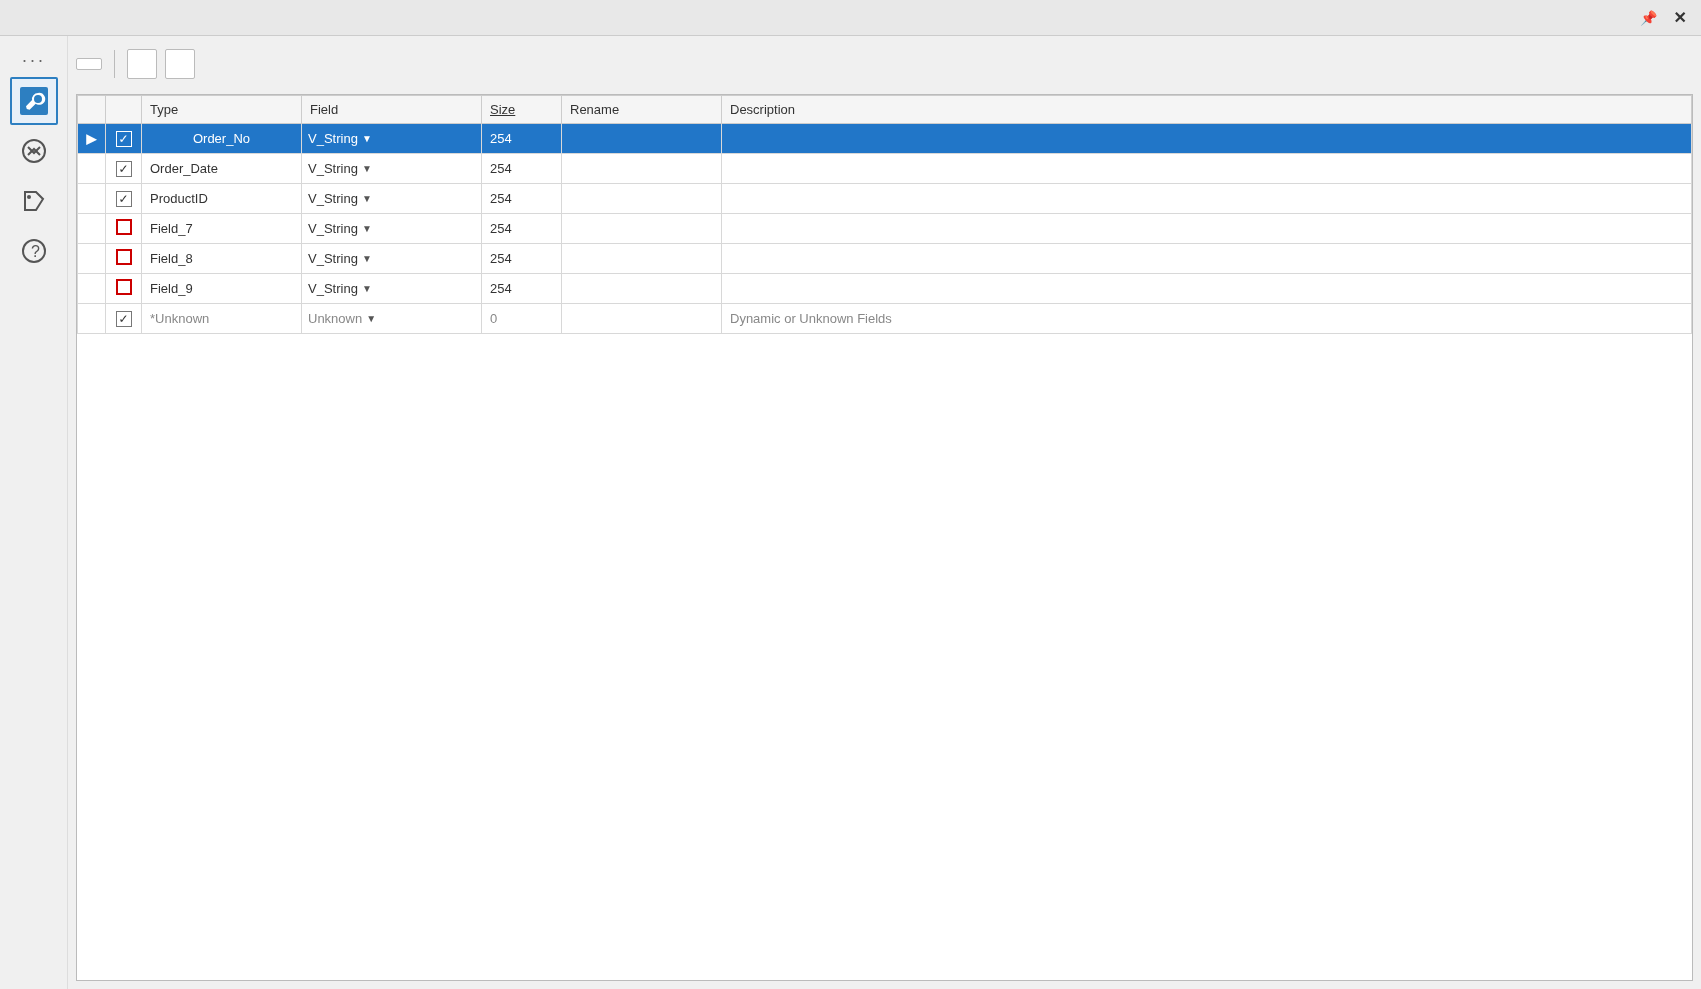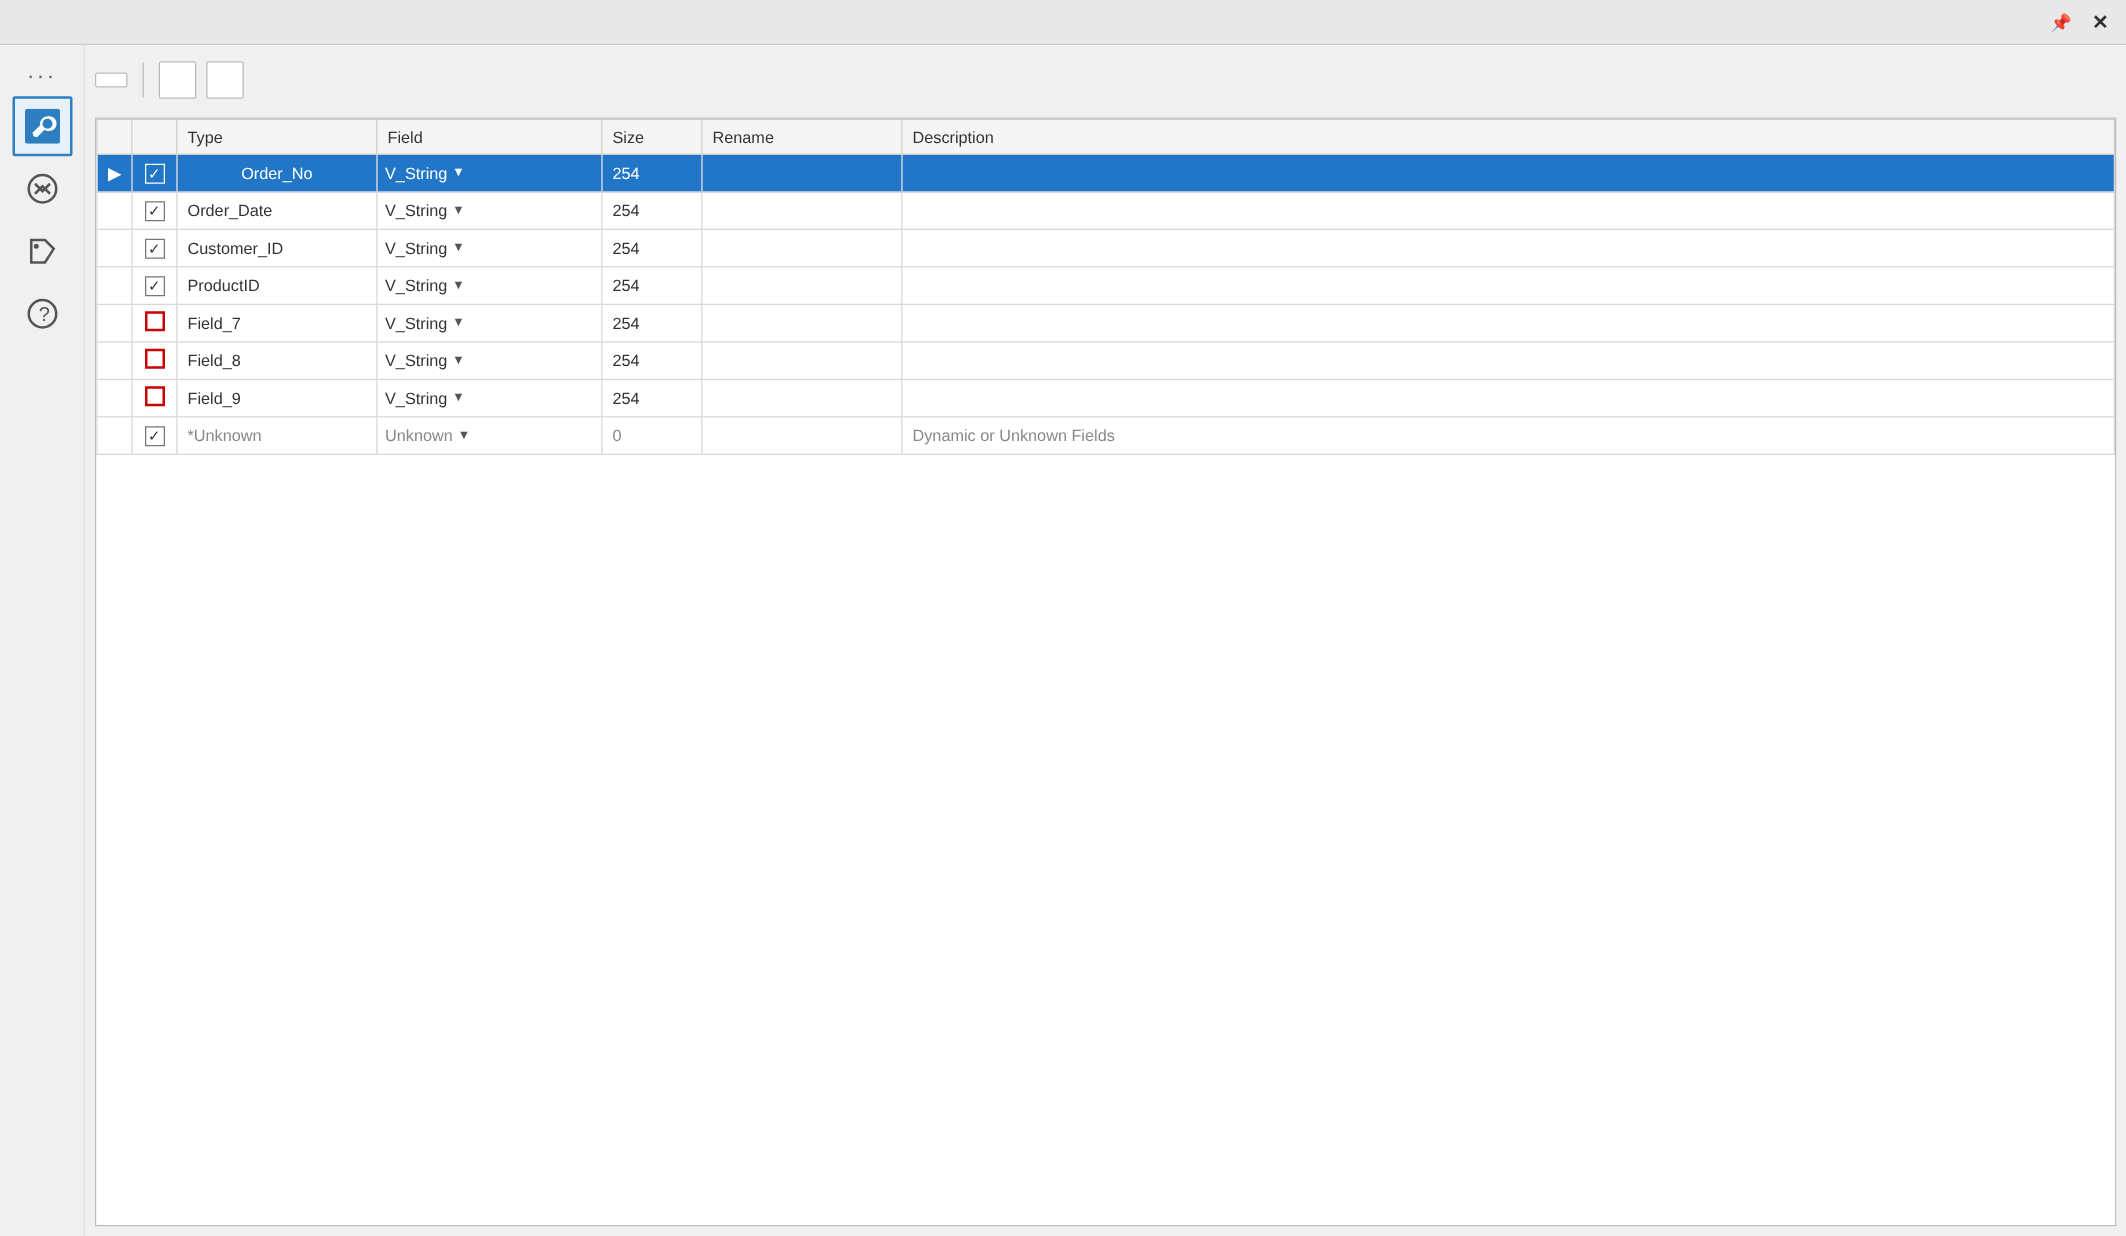--- a/index.html
+++ b/index.html
@@ -183,21 +183,21 @@
       padding: 4px 8px;
       font-size: 13px;
       color: #333;
       height: 30px;
     }
 
     .col-arrow { width: 28px; }
     .col-check { width: 36px; }
     .col-field { width: 160px; }
     .col-type { width: 180px; }
-    .col-size { width: 80px; }
+    .col-size { width: 80px; text-decoration: underline; }
     .col-rename { width: 160px; }
     .col-desc { width: auto; }
 
     .cb {
       width: 16px;
       height: 16px;
       border: 1px solid #777;
       background: #fff;
       display: inline-flex;
       align-items: center;
@@ -347,34 +347,20 @@
                     <span style="font-size: 10px; color: rgb(85, 85, 85); cursor: pointer;">▼</span>
                   </div>
                 </td>
                 <td>254</td>
                 <td></td>
                 <td></td>
               </tr>
               <tr>
                 <td style="text-align: center; color: rgb(33, 118, 200); font-weight: bold;"></td>
                 <td style="text-align: center; vertical-align: middle;"><span class="cb checked"></span></td>
-                <td>Customer_ID</td>
-                <td style="padding: 4px 6px;">
-                  <div style="display: flex; align-items: center; gap: 4px;">
-                    <span>V_String</span>
-                    <span style="font-size: 10px; color: rgb(85, 85, 85); cursor: pointer;">▼</span>
-                  </div>
-                </td>
-                <td>254</td>
-                <td></td>
-                <td></td>
-              </tr>
-              <tr>
-                <td style="text-align: center; color: rgb(33, 118, 200); font-weight: bold;"></td>
-                <td style="text-align: center; vertical-align: middle;"><span class="cb checked"></span></td>
                 <td>ProductID</td>
                 <td style="padding: 4px 6px;">
                   <div style="display: flex; align-items: center; gap: 4px;">
                     <span>V_String</span>
                     <span style="font-size: 10px; color: rgb(85, 85, 85); cursor: pointer;">▼</span>
                   </div>
                 </td>
                 <td>254</td>
                 <td></td>
                 <td></td>

